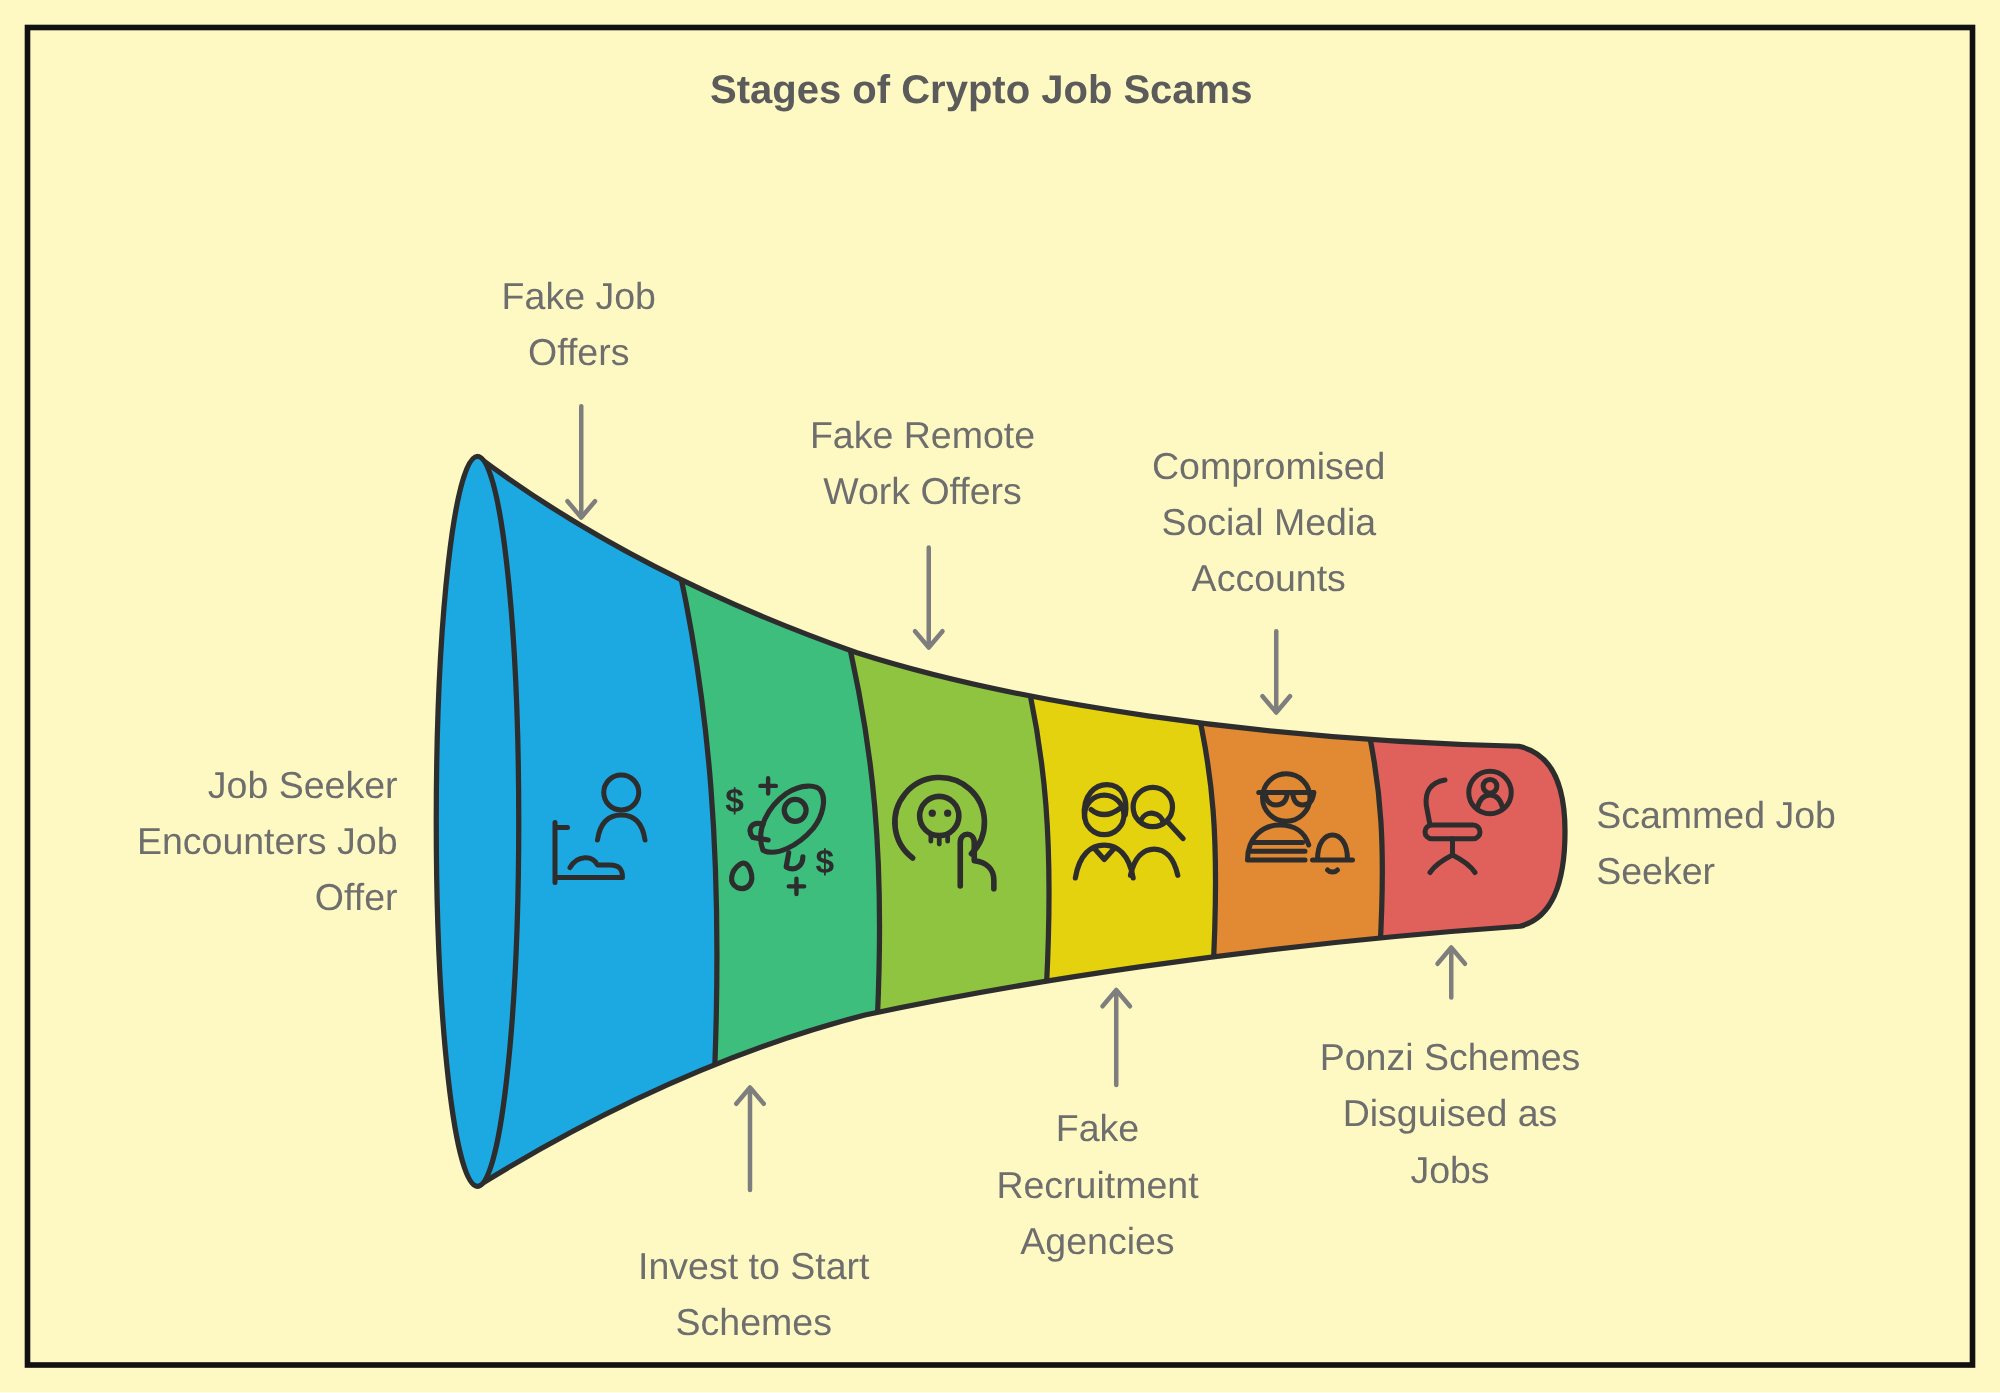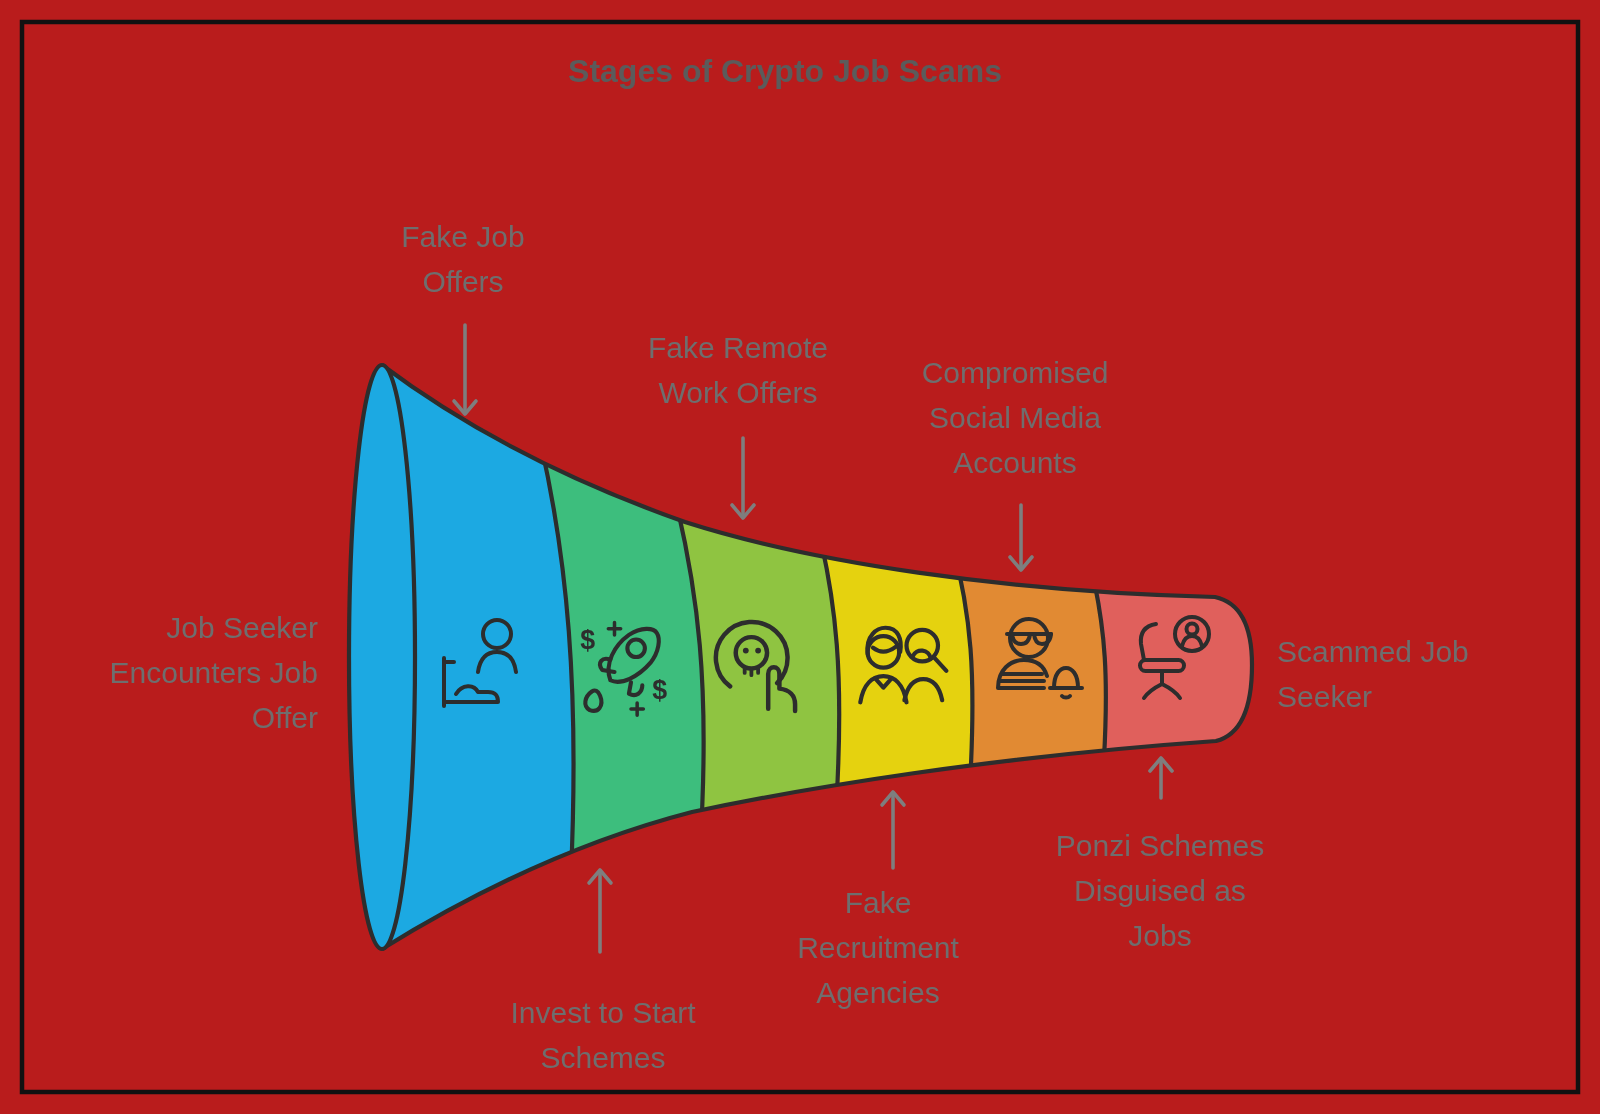--- a/index.html
+++ b/index.html
@@ -1,16 +1,16 @@
 <!DOCTYPE html>
 <html><head>
 <meta charset="utf-8">
 <style>
   html,body{margin:0;padding:0;background:#fff;}
-  .canvas{position:relative;width:1600px;height:1114px;background:#b91c1c;font-family:"Liberation Sans",sans-serif;}
+  .canvas{position:relative;width:1600px;height:1114px;background:#fef9c3;font-family:"Liberation Sans",sans-serif;}
   svg{display:block;}
   .ink{stroke:#2d2d2d;stroke-width:4;fill:none;stroke-linecap:round;stroke-linejoin:round;}
   .ink-thin{stroke:#2d2d2d;stroke-width:3.4;fill:none;stroke-linecap:round;stroke-linejoin:round;}
   .ink-fill{fill:#2d2d2d;stroke:none;}
   .outline{stroke:#2d2d2d;stroke-width:4.2;fill:none;stroke-linejoin:round;}
   .arr{stroke:#7e7e7e;stroke-width:3.6;fill:none;stroke-linecap:round;stroke-linejoin:round;}
   .lbl{font-family:"Liberation Sans",sans-serif;font-size:30px;fill:#6e6e6e;}
   .ttl{font-family:"Liberation Sans",sans-serif;font-size:32px;font-weight:bold;fill:#5b5b5b;}
   .glyph{font-family:"Liberation Sans",sans-serif;font-size:26px;font-weight:bold;fill:#2d2d2d;}
 </style>

